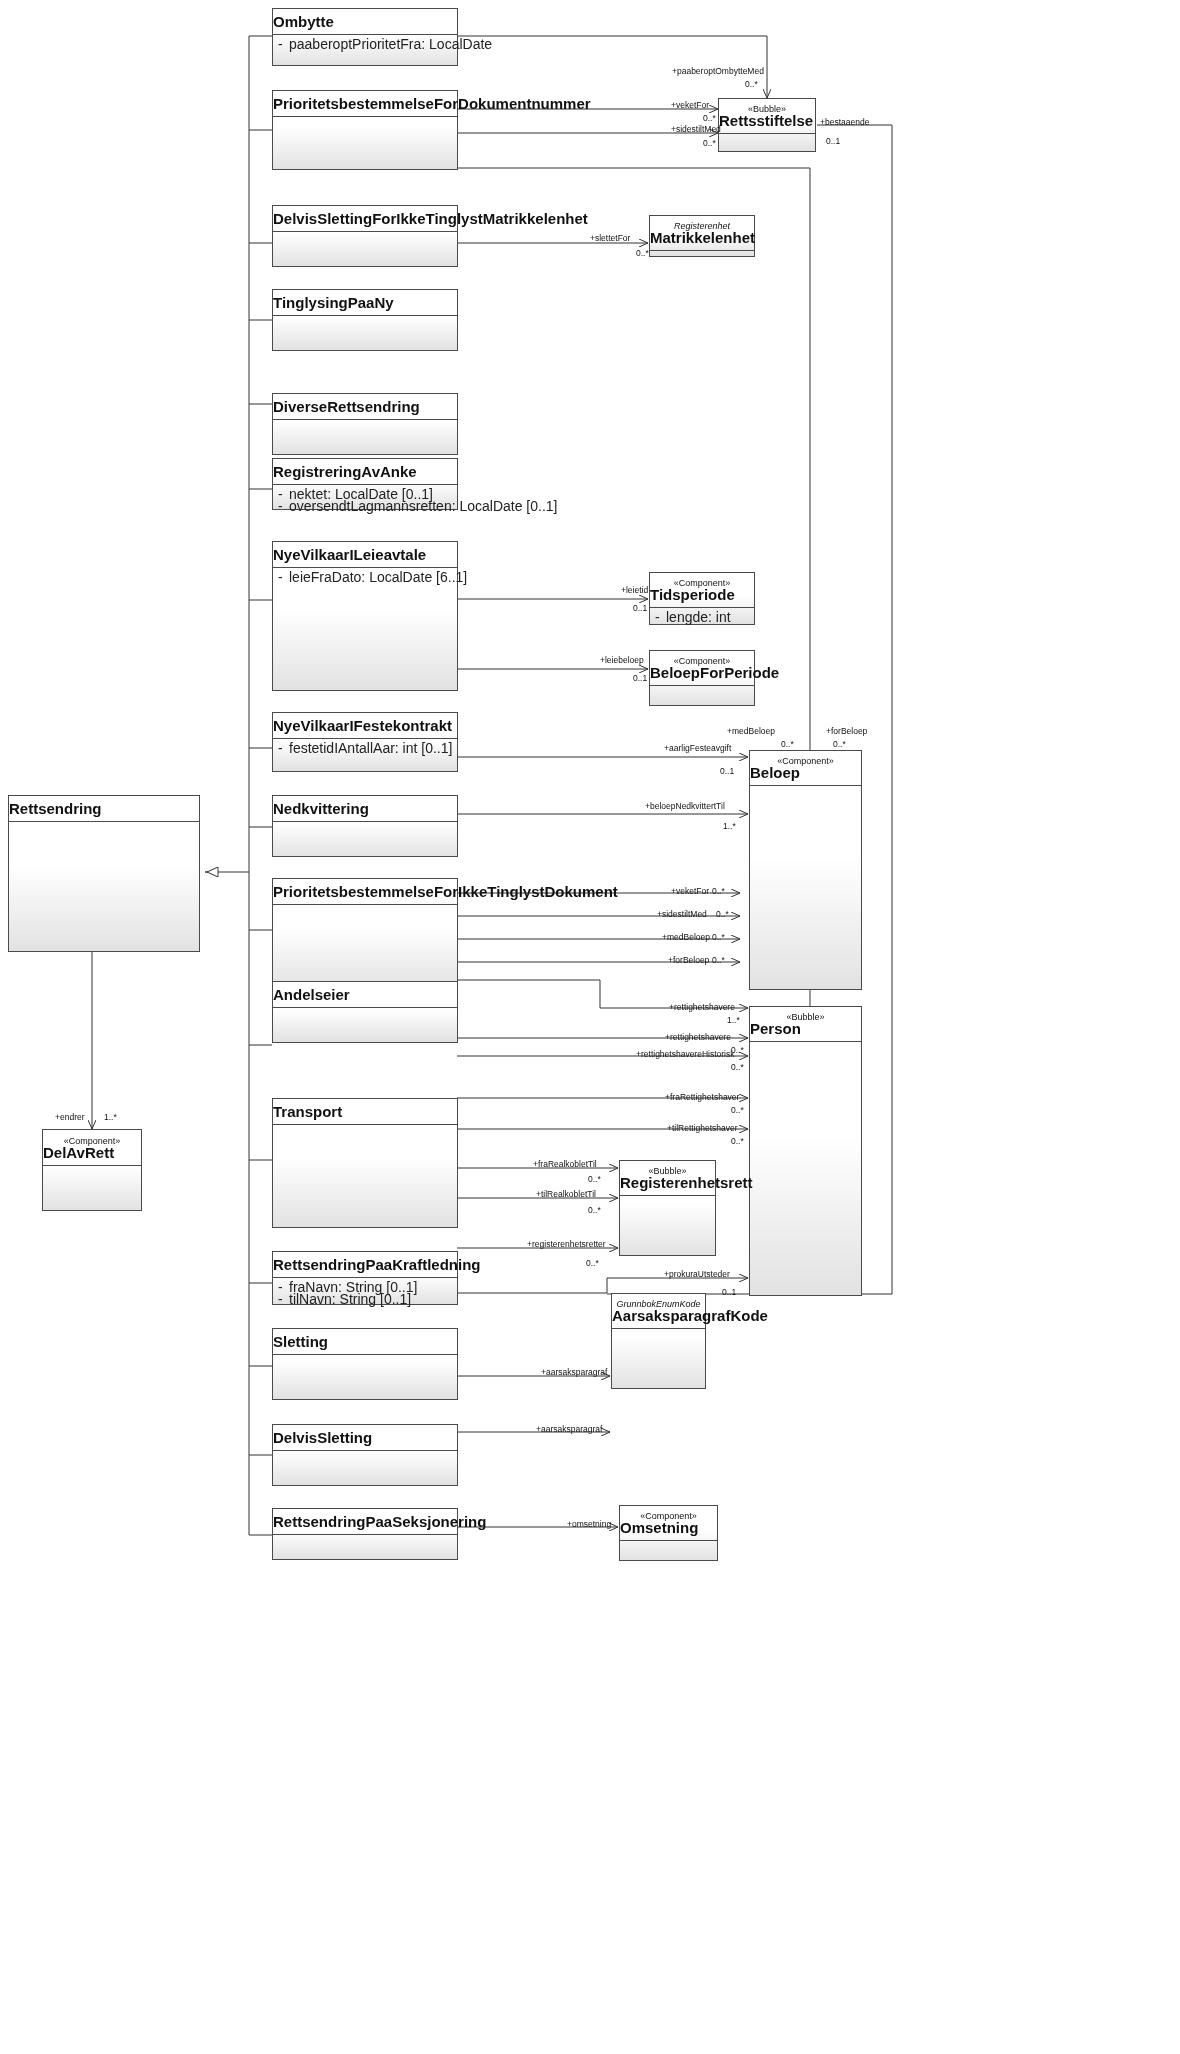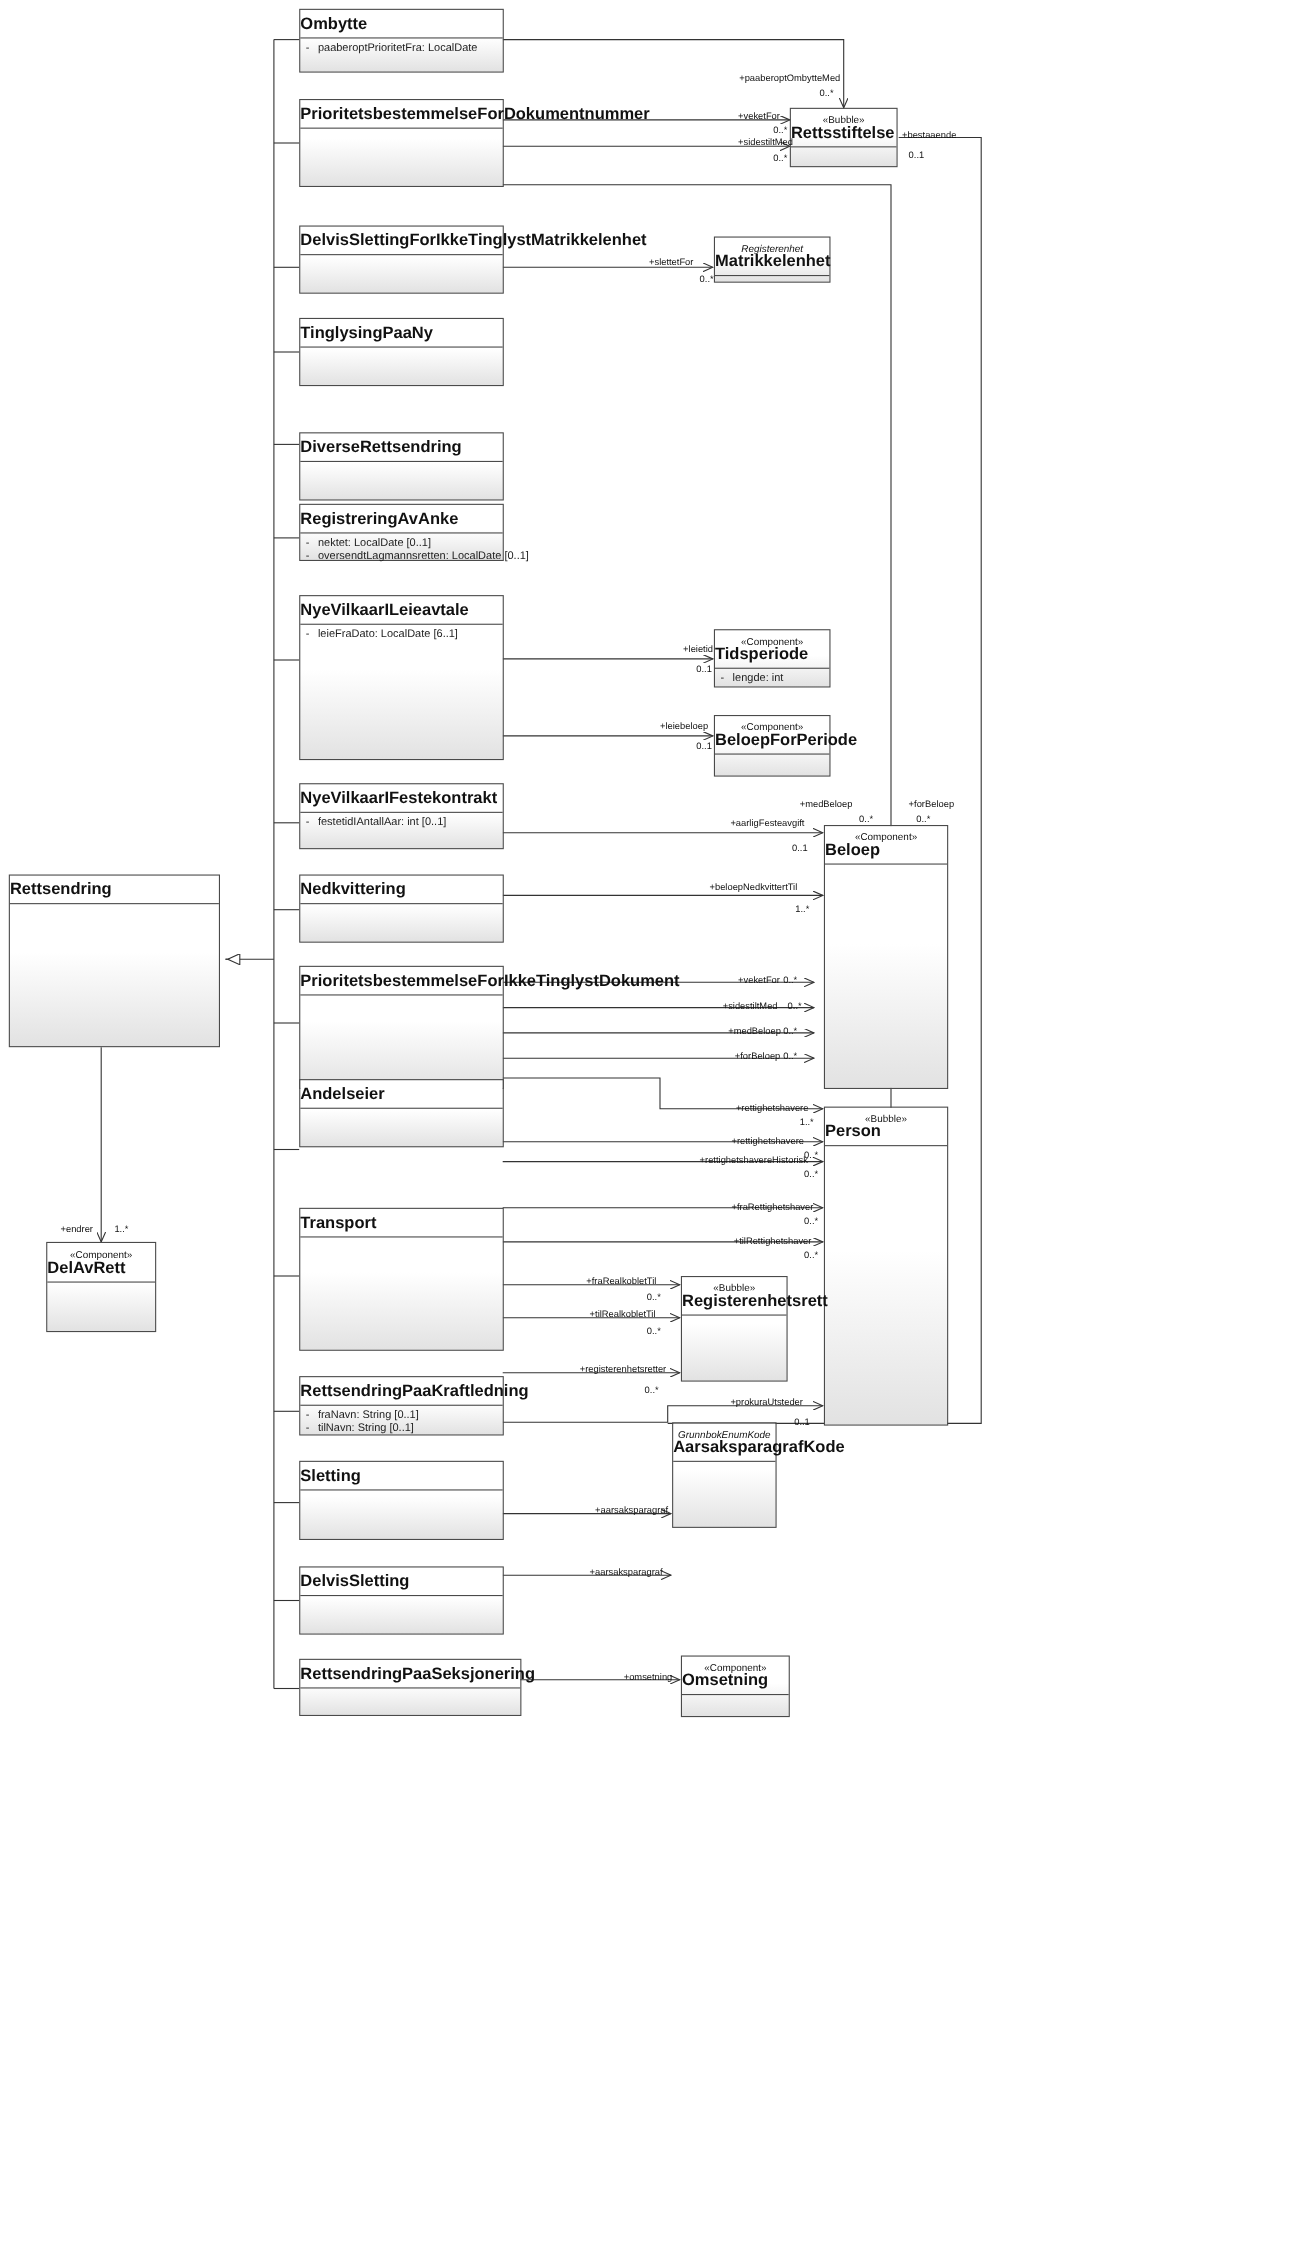--- a/index.html
+++ b/index.html
@@ -5,21 +5,21 @@
   html,body{margin:0;padding:0;background:#ffffff;}
   body{width:1180px;height:2054px;position:relative;font-family:"Liberation Sans",sans-serif;}
   #canvas{position:absolute;left:0;top:0;width:1180px;height:2054px;}
   .box{position:absolute;box-sizing:border-box;border:1px solid #4a4a4a;
        background:linear-gradient(to bottom,#ffffff 0%,#ffffff 45%,#f2f2f2 70%,#e2e2e2 100%);}
   .box .hdr{padding-top:7px;font-size:15px;font-weight:bold;color:#111;line-height:12px;}
   .box .stereo{text-align:center;font-size:9px;color:#111;line-height:11px;}
   .box .stereo.ital{font-style:italic;}
   .box .title-ital{font-weight:bold;}
   .box .sep{border-top:1px solid #4a4a4a;margin-top:6px;}
-  .box .attrs{padding:3px 4px 2px 5px;font-size:10px;color:#222;line-height:12px;}
+  .box .attrs{padding:3px 4px 2px 5px;font-size:14px;color:#222;line-height:12px;}
   .box .attrs div{white-space:nowrap;}
   .box .attrs .dash{display:inline-block;width:11px;}
   .lbl{position:absolute;font-size:8.5px;color:#111;white-space:nowrap;line-height:10px;}
   .mult{position:absolute;font-size:8.5px;color:#111;white-space:nowrap;line-height:10px;}
   svg{position:absolute;left:0;top:0;overflow:visible;}
 </style>
 </head>
 <body>
 
 <div id="canvas">
@@ -186,21 +186,21 @@
 <div class="box" style="left:272px;top:1328px;width:186px;height:72px;">
   <div class="hdr">Sletting</div>
   <div class="sep"></div>
 </div>
 
 <div class="box" style="left:272px;top:1424px;width:186px;height:62px;">
   <div class="hdr">DelvisSletting</div>
   <div class="sep"></div>
 </div>
 
-<div class="box" style="left:272px;top:1508px;width:202px;height:52px;">
+<div class="box" style="left:272px;top:1508px;width:186px;height:52px;">
   <div class="hdr">RettsendringPaaSeksjonering</div>
   <div class="sep"></div>
 </div>
 
 <div class="box" style="left:8px;top:795px;width:192px;height:157px;">
   <div class="hdr title-ital">Rettsendring</div>
   <div class="sep"></div>
 </div>
 
 <div class="box" style="left:42px;top:1129px;width:100px;height:82px;">

